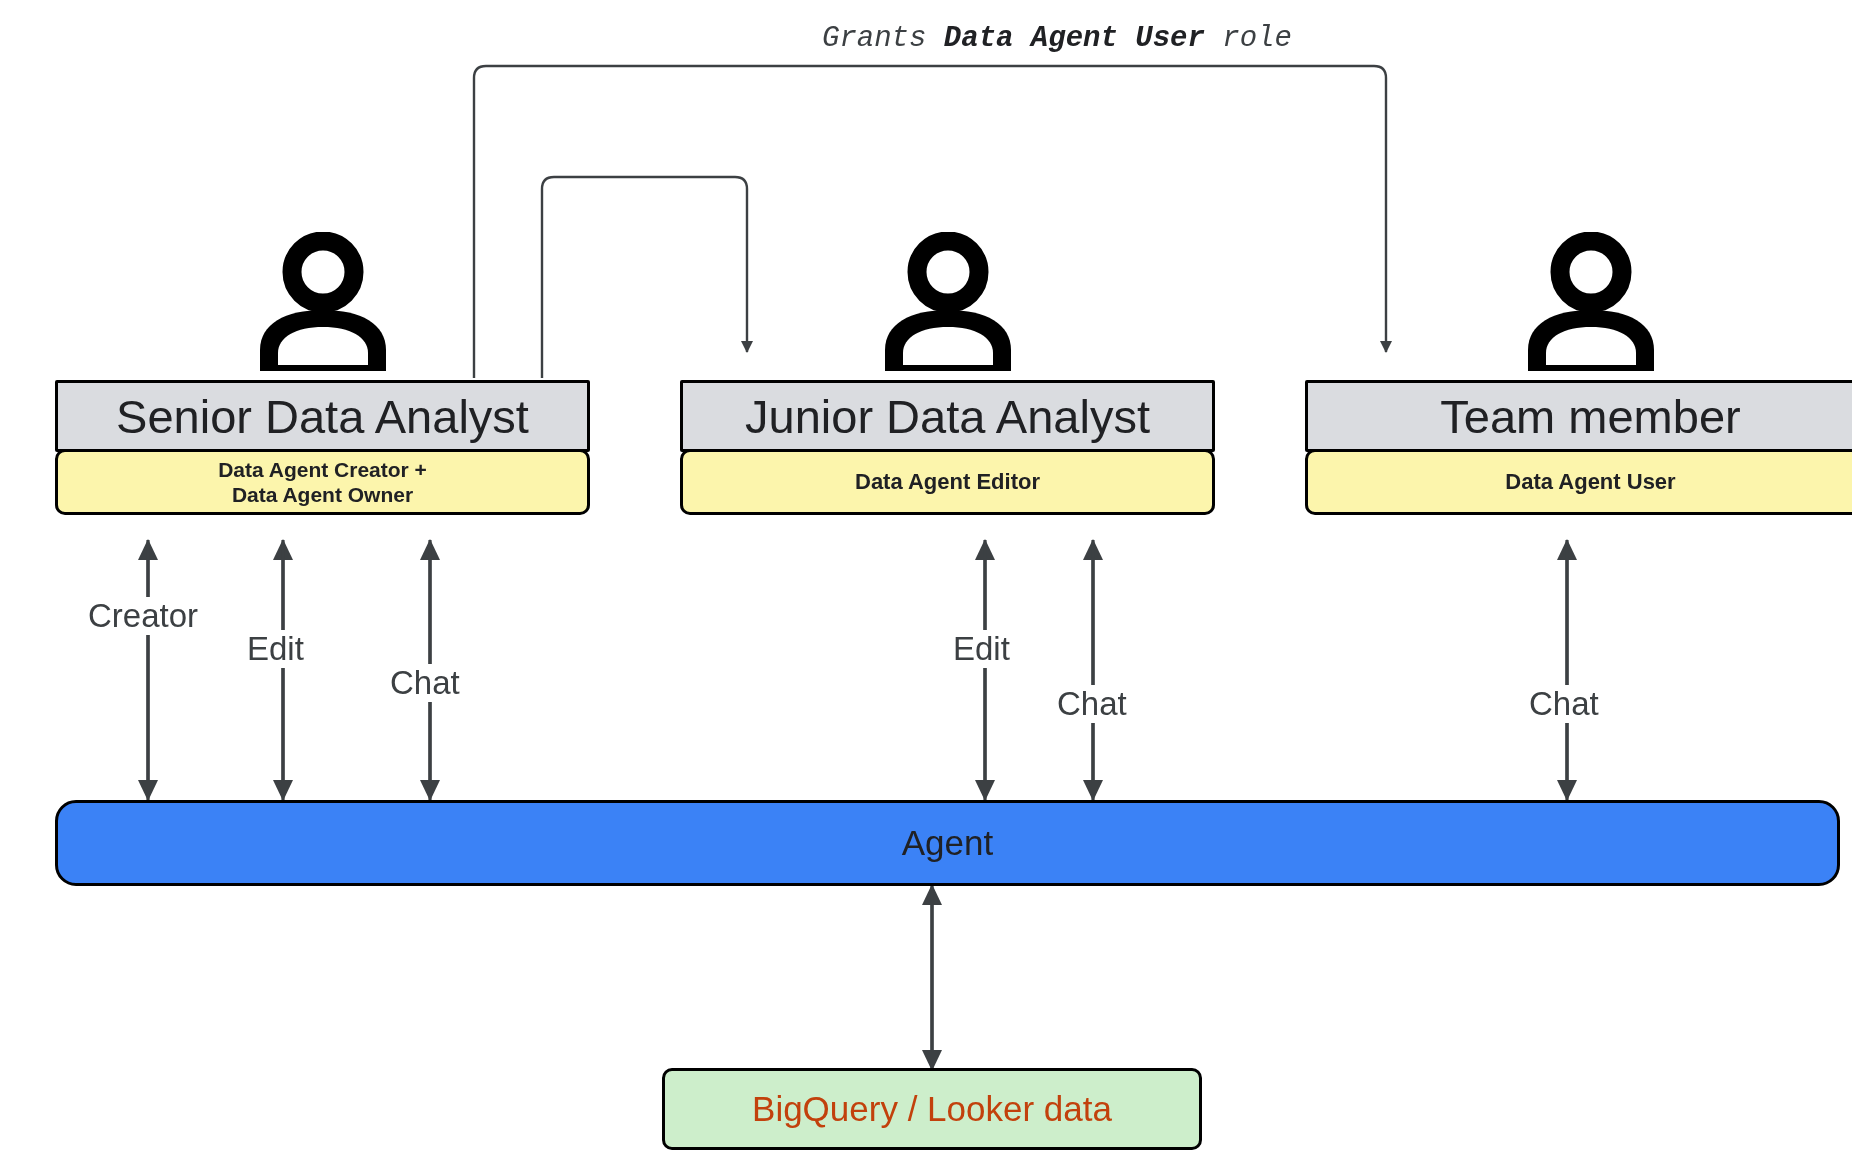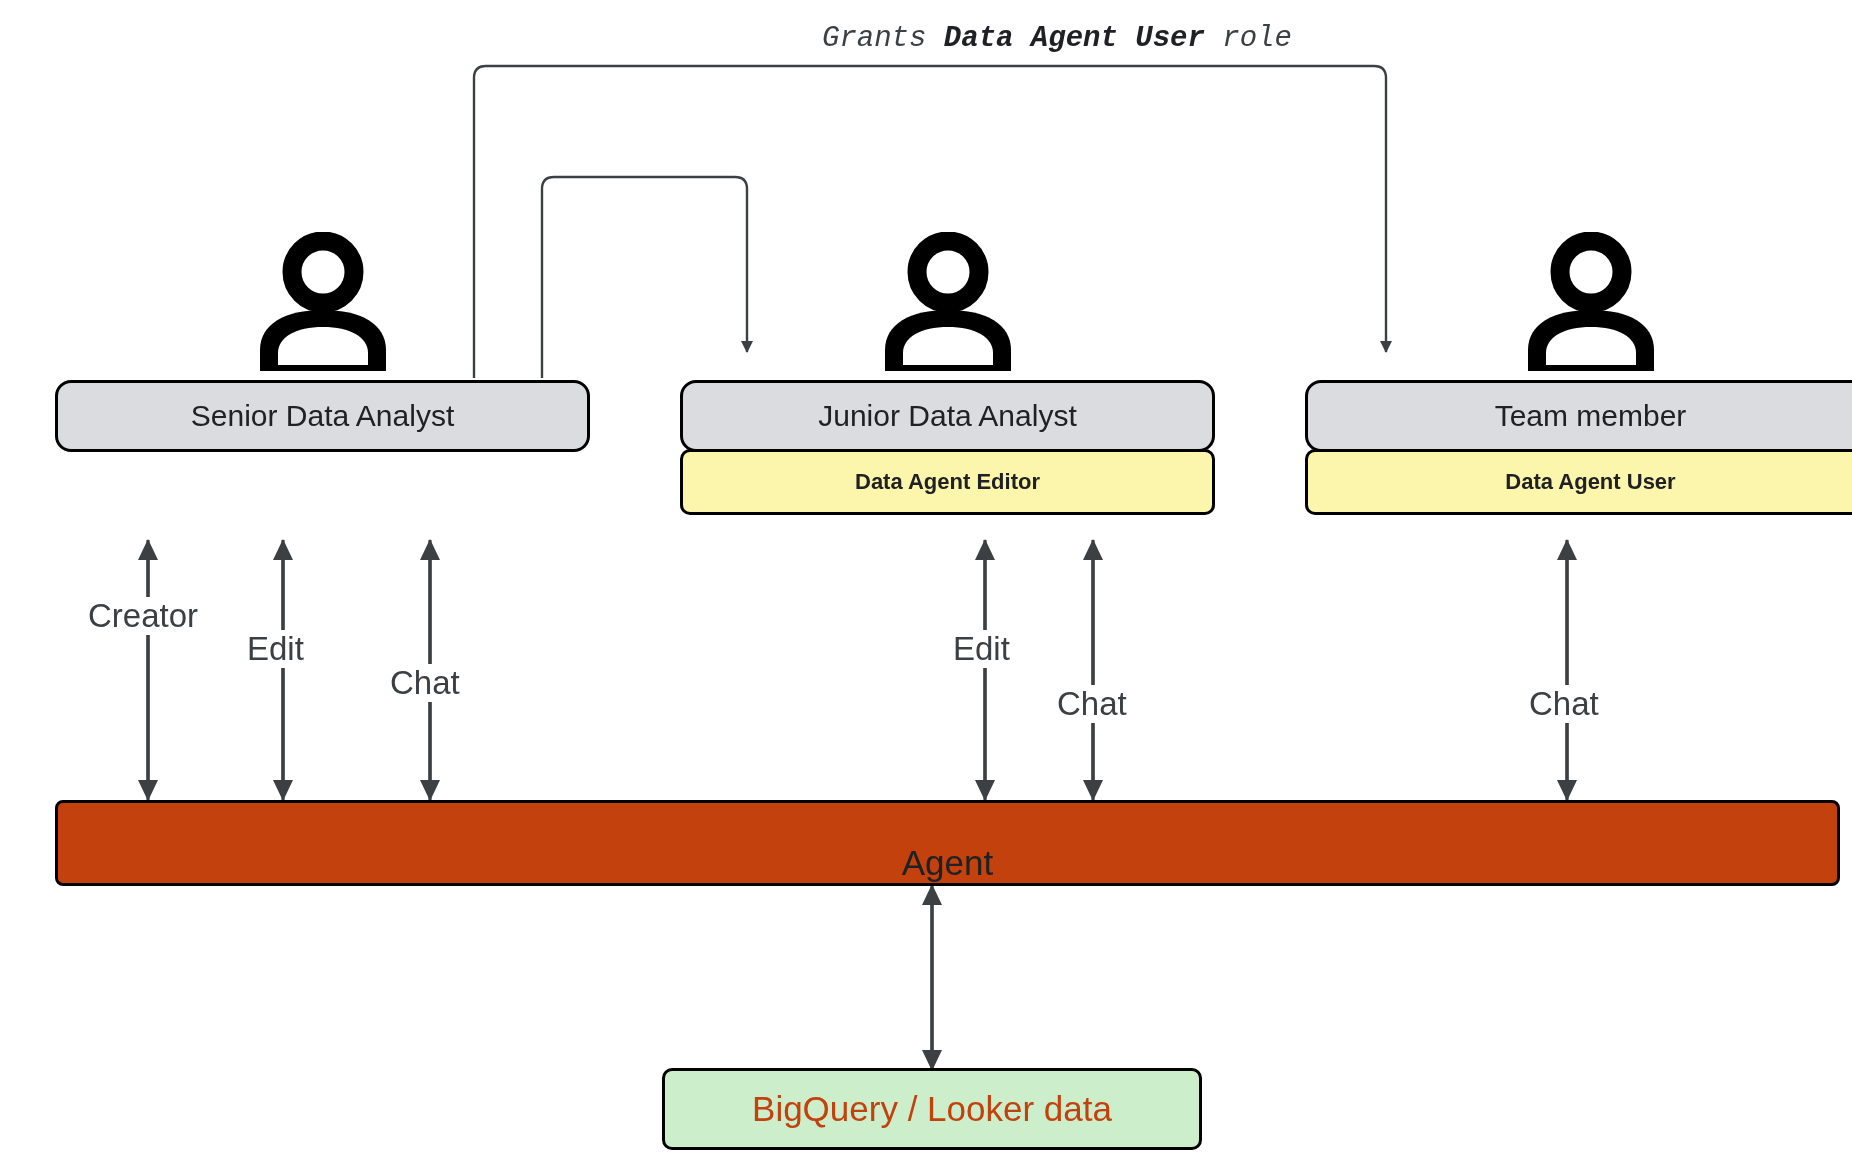--- a/index.html
+++ b/index.html
@@ -57,25 +57,25 @@
   }
   .role-title {
     position: absolute;
     left: 0;
     top: 0;
     width: 100%;
     height: 72px;
     box-sizing: border-box;
     background: #dadce0;
     border: 3px solid #000000;
-    border-radius: 16px;
-    display: flex;
-    align-items: center;
-    justify-content: center;
-    font-size: 30px;
+    border-radius: 2px;
+    display: flex;
+    align-items: center;
+    justify-content: center;
+    font-size: 47px;
     color: #202124;
     font-family: "Liberation Sans", sans-serif;
     z-index: 3;
   }
   .role-perm {
     position: absolute;
     left: 0;
     top: 69px;
     width: 100%;
     height: 66px;
@@ -106,25 +106,25 @@
     font-size: 33px;
     color: #3c4043;
     background: #ffffff;
     padding: 0 4px;
   }
 
   
   #agent-bar {
     position: absolute;
     box-sizing: border-box;
-    background: #c2410c;
-    border: 3px solid #000000;
-    border-radius: 8px;
-    display: flex;
-    align-items: flex-end;
+    background: #3b82f6;
+    border: 3px solid #000000;
+    border-radius: 21px;
+    display: flex;
+    align-items: center;
     justify-content: center;
     font-size: 35px;
     color: #202124;
     font-family: "Liberation Sans", sans-serif;
   }
 
   
   #data-box {
     position: absolute;
     box-sizing: border-box;
@@ -203,20 +203,26 @@
   </div>
 
 
   <div class="person-card" style="left: 55px; top: 380px; width: 535px; height: 135px;">
     <svg class="person-icon" viewBox="0 0 150 145" xmlns="http://www.w3.org/2000/svg">
       <circle cx="75" cy="40" r="31" fill="none" stroke="#000000" stroke-width="19"></circle>
       <path d="M12 139 L12 118 C12 92 37 78 75 78 C113 78 138 92 138 118 L138 139 Z" fill="#000000"></path>
       <path d="M30 133 L30 121 C30 105 48 95 75 95 C102 95 120 105 120 121 L120 133 Z" fill="#ffffff"></path>
     </svg>
     <div class="role-title">Senior Data Analyst</div>
+    <div class="role-perm two-line">
+      <span>
+        <span>Data Agent Creator +</span><br>
+        <span>Data Agent Owner</span>
+      </span>
+    </div>
   </div>
 
   <div class="person-card" style="left: 680px; top: 380px; width: 535px; height: 135px;">
     <svg class="person-icon" viewBox="0 0 150 145" xmlns="http://www.w3.org/2000/svg">
       <circle cx="75" cy="40" r="31" fill="none" stroke="#000000" stroke-width="19"></circle>
       <path d="M12 139 L12 118 C12 92 37 78 75 78 C113 78 138 92 138 118 L138 139 Z" fill="#000000"></path>
       <path d="M30 133 L30 121 C30 105 48 95 75 95 C102 95 120 105 120 121 L120 133 Z" fill="#ffffff"></path>
     </svg>
     <div class="role-title">Junior Data Analyst</div>
     <div class="role-perm">Data Agent Editor</div>

